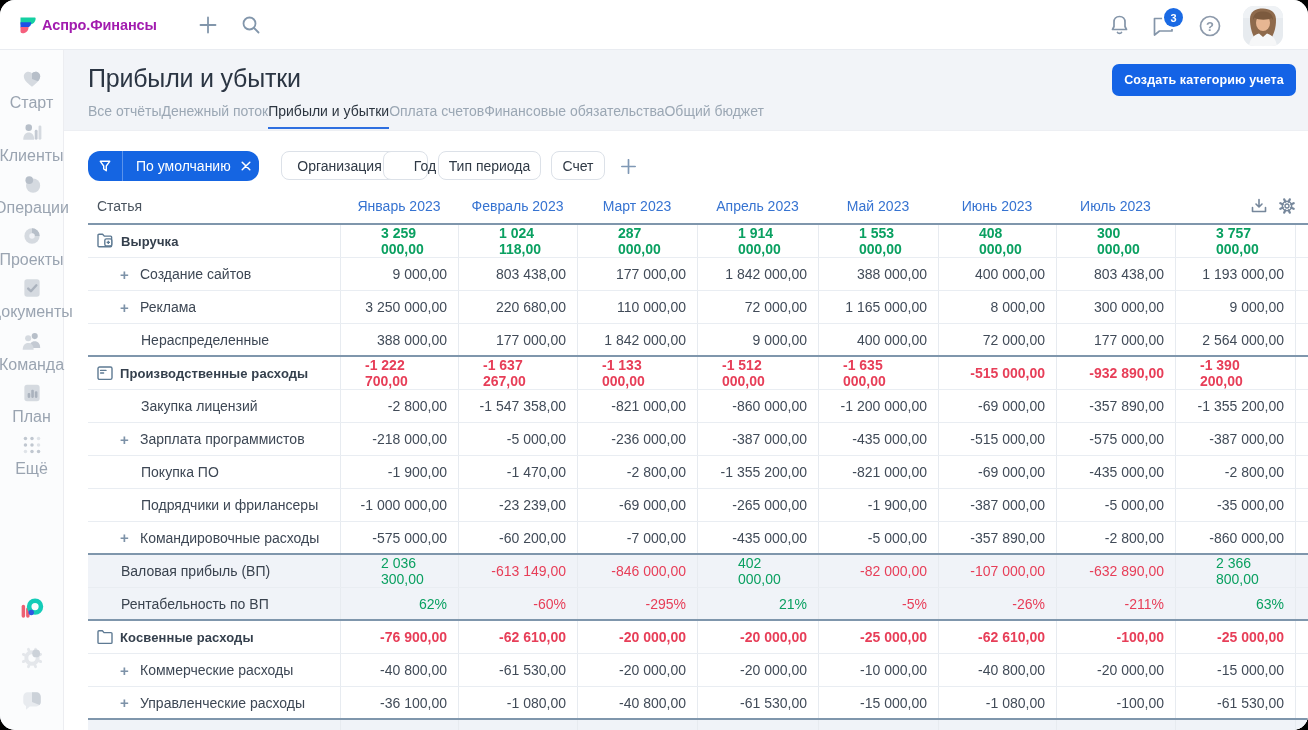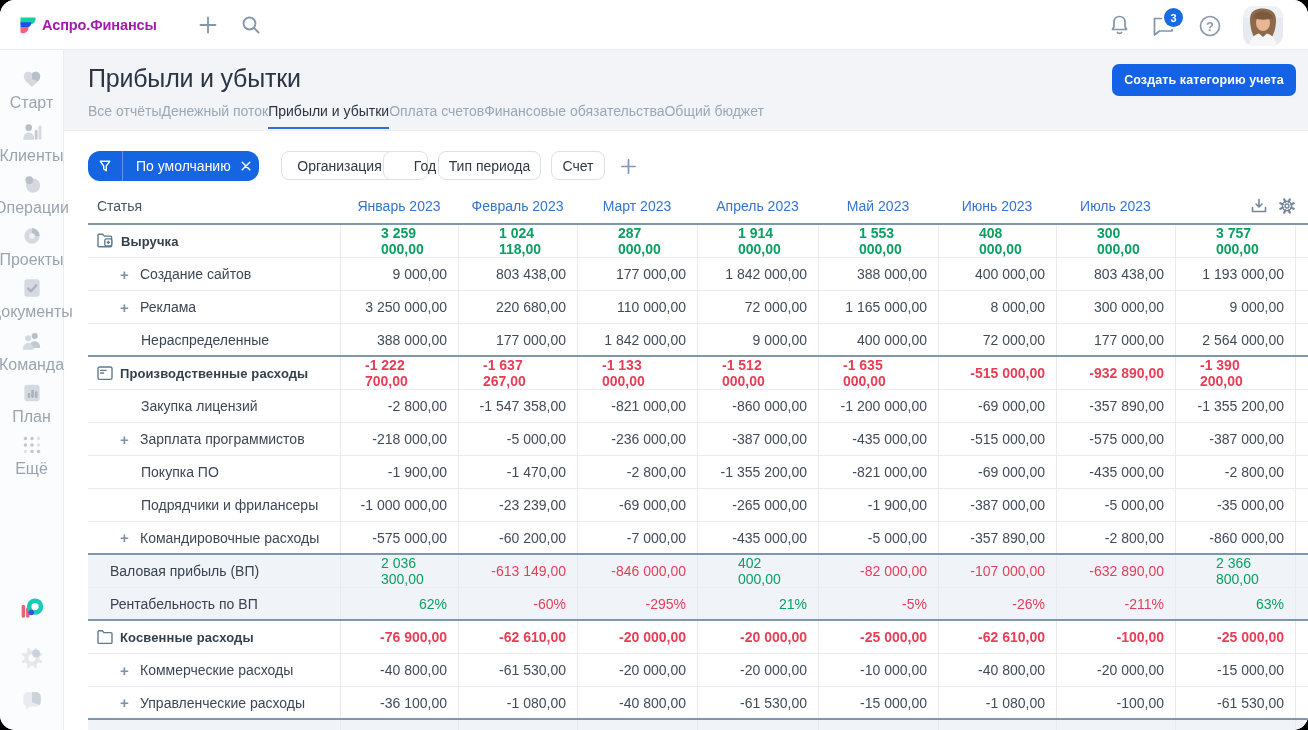--- a/index.html
+++ b/index.html
@@ -41,21 +41,21 @@
 .cf{width:13px;border-left:1px solid #e7ebf0;}
 .g .cn{font-weight:700;color:#35404d;font-size:13px;letter-spacing:.1px;}
 .g .cv{font-weight:700;}
 .pos{color:#0aa061!important;padding-left:40px;}
 .neg{color:#e73e58!important;padding-left:24px;}
 .tint .cv{font-weight:500;}
 .tint .cn{color:#3a434f;}
 .gic{margin:0 7px 0 9px;flex:0 0 auto;}
 .plus{color:#7d92a8;font-size:15px;font-weight:600;margin:0 9px 0 30px;width:13px;text-align:center;flex:0 0 auto;}
 .ind{padding-left:53px;}
-.ind2{padding-left:22px;}
+.ind2{padding-left:33px;}
 .sub .cn{color:#3d4754;}
 </style>
 </head>
 <body>
 <div class="app">
   <div class="topbar">
     <svg class="tb-ic" style="left:16px;top:14px" width="24" height="24" viewBox="0 0 24 24">
       <path d="M4.5 3.5 H18.5 C19.5 3.5 19.8 4.2 19.6 5.2 C19 8.5 16.5 10.5 13 10.5 L4.5 10.5 Z" fill="#14d0a2"></path>
       <path d="M4.5 8.3 H15.2 C15.2 11.2 14 13.4 10.5 13.4 L4.5 13.4 Z" fill="#1d50e5"></path>
       <path d="M4.5 13 H12.6 C12.4 16.8 10.3 19.3 6.5 19.3 C5.2 19.3 4.5 18.6 4.5 17.3 Z" fill="#f55f7d"></path>

